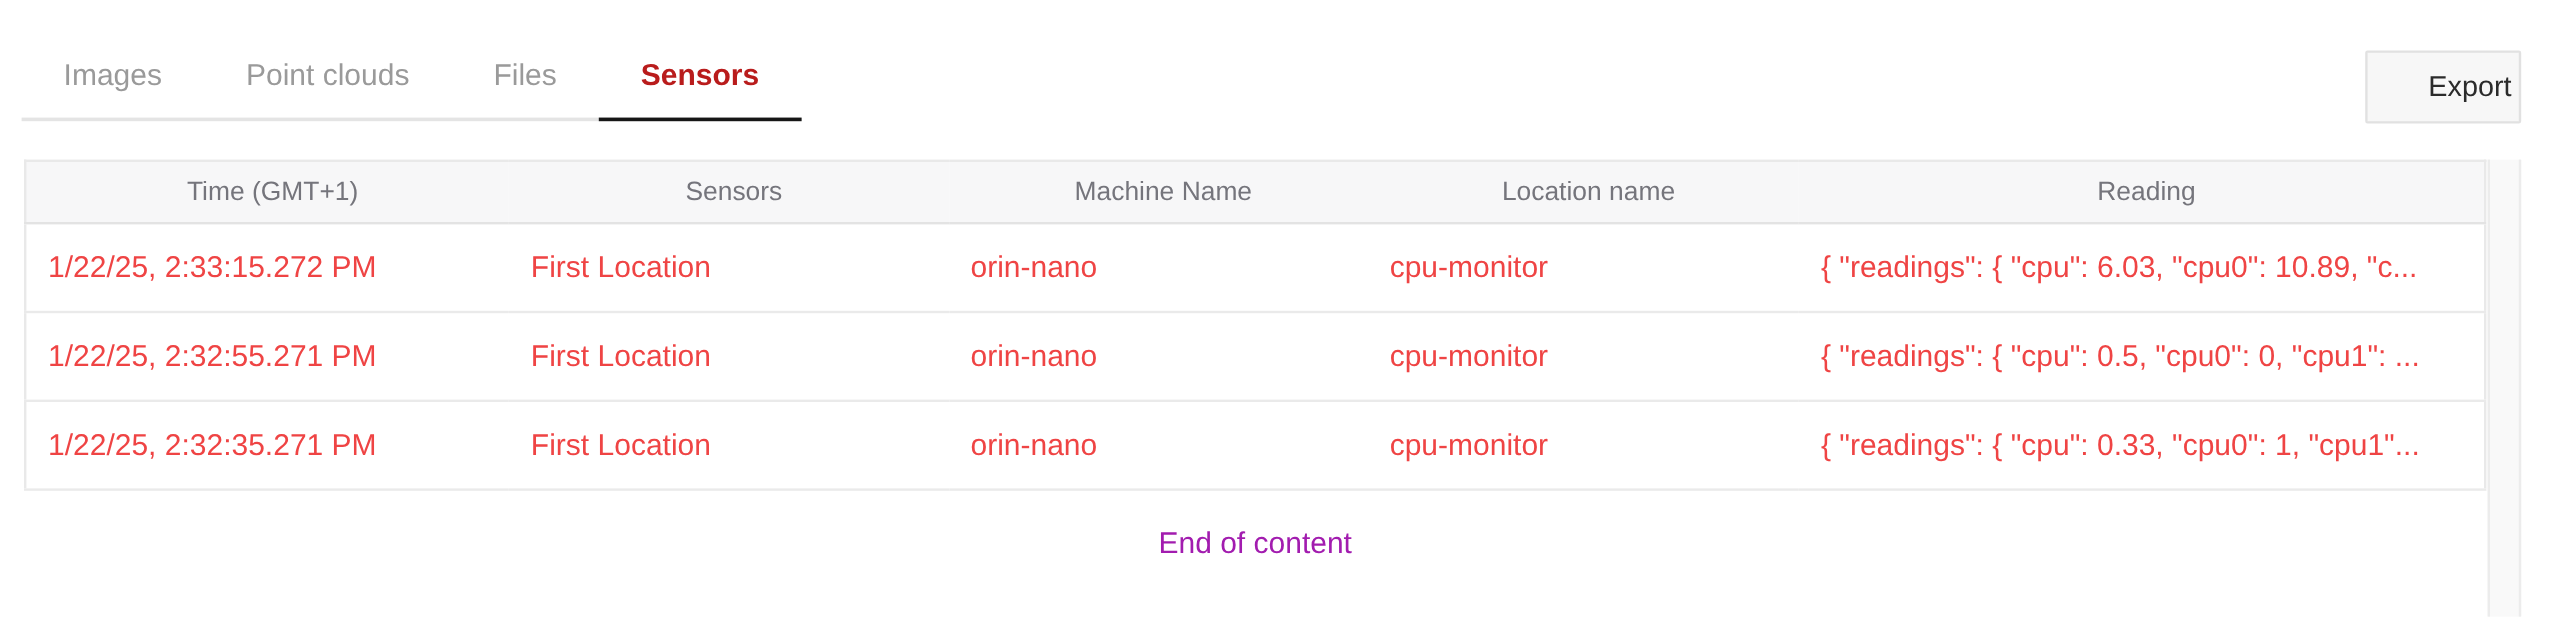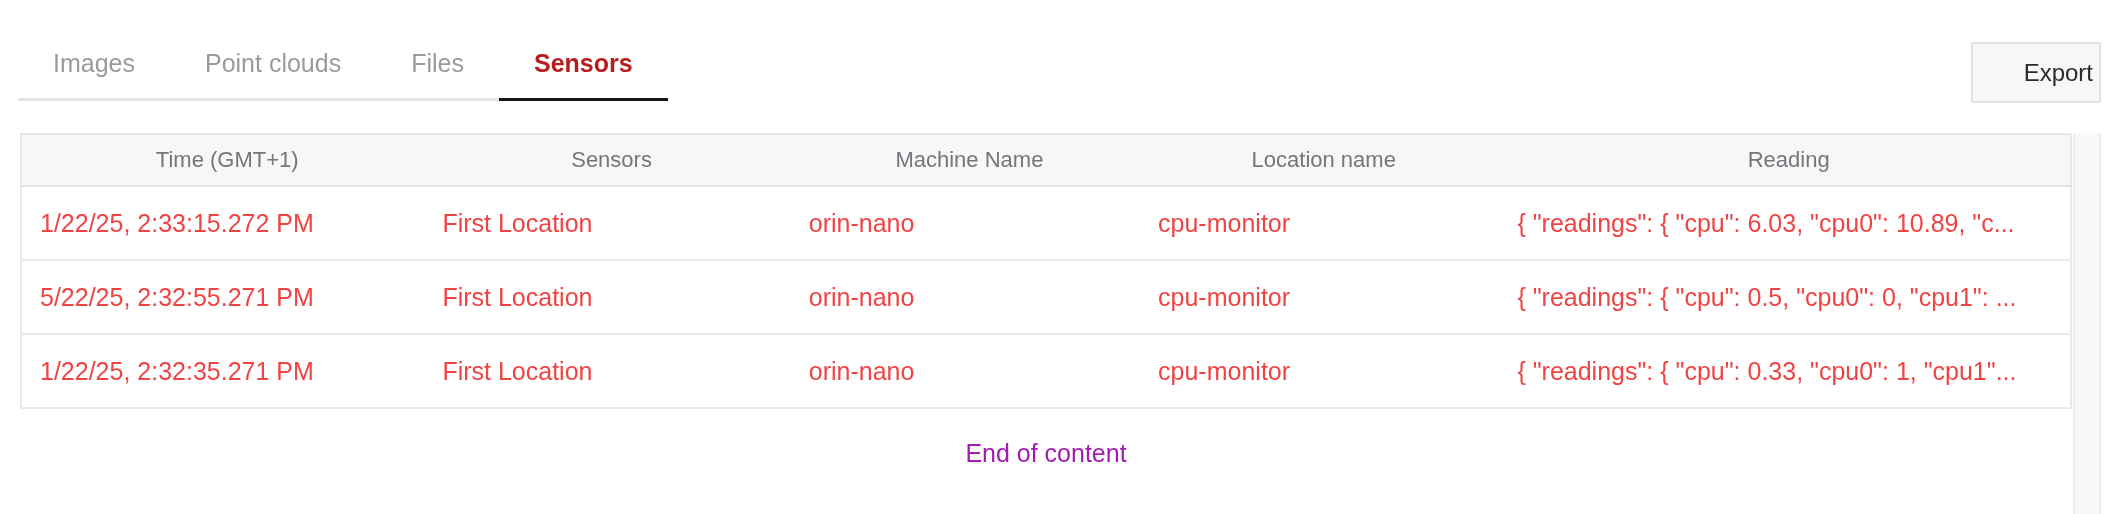--- a/index.html
+++ b/index.html
@@ -142,21 +142,21 @@
     </thead>
     <tbody>
       <tr>
         <td>1/22/25, 2:33:15.272 PM</td>
         <td>First Location</td>
         <td>orin-nano</td>
         <td>cpu-monitor</td>
         <td>{ "readings": { "cpu": 6.03, "cpu0": 10.89, "c...</td>
       </tr>
       <tr>
-        <td>5/22/25, 2:32:55.271 PM</td>
+        <td>1/22/25, 2:32:55.271 PM</td>
         <td>First Location</td>
         <td>orin-nano</td>
         <td>cpu-monitor</td>
         <td>{ "readings": { "cpu": 0.5, "cpu0": 0, "cpu1": ...</td>
       </tr>
       <tr>
         <td>1/22/25, 2:32:35.271 PM</td>
         <td>First Location</td>
         <td>orin-nano</td>
         <td>cpu-monitor</td>

